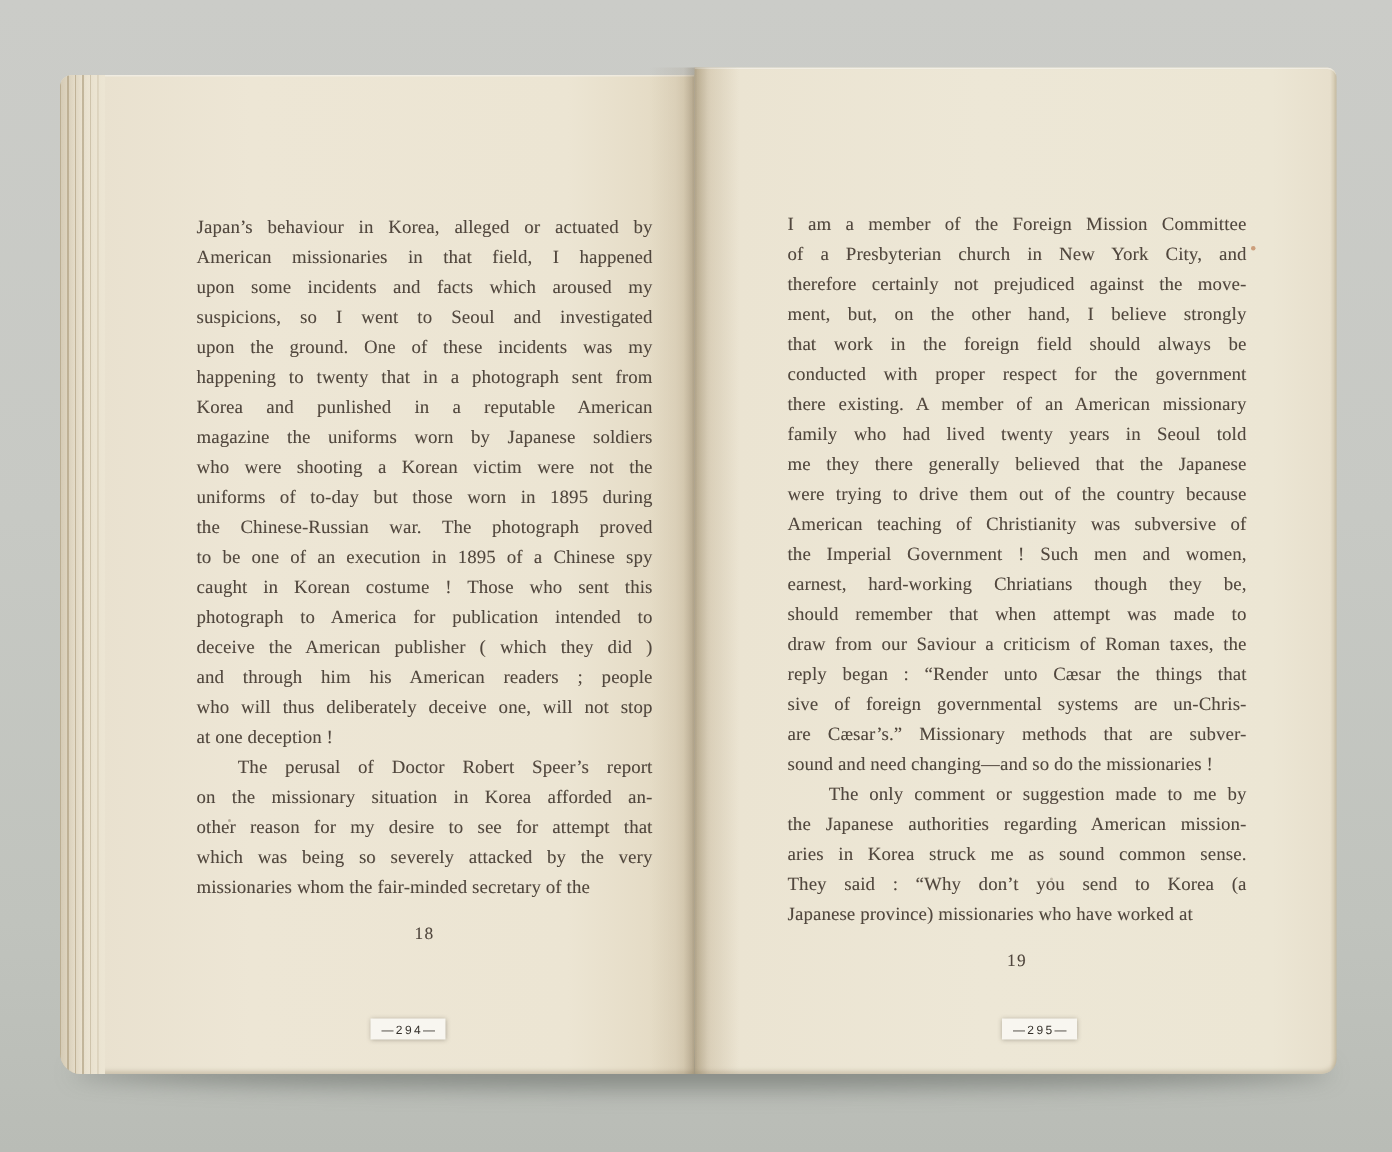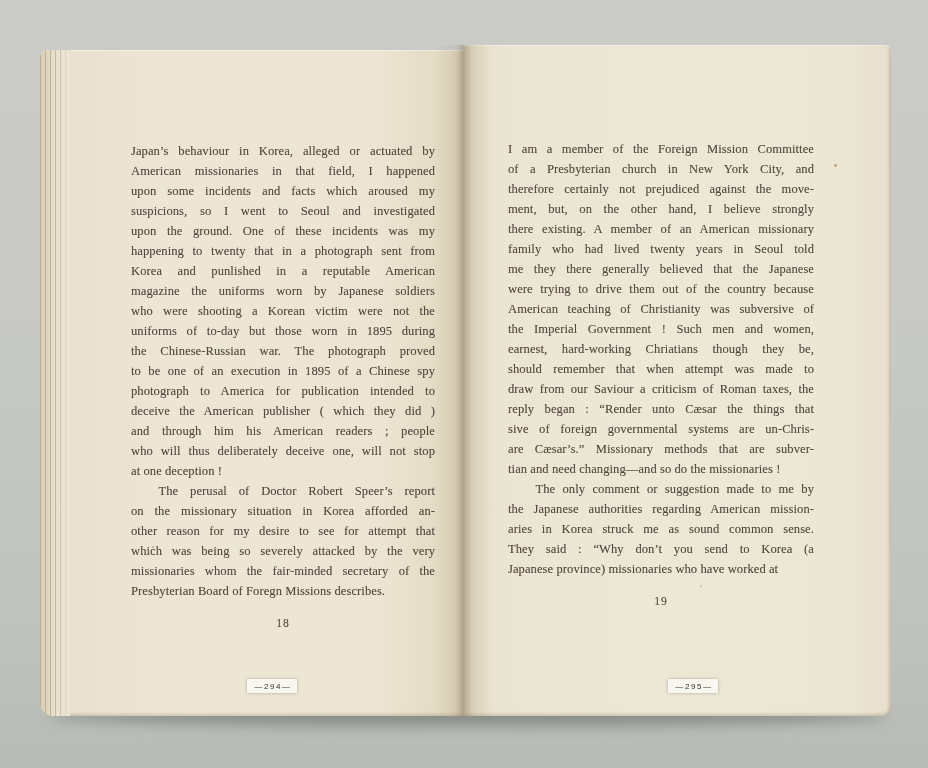--- a/index.html
+++ b/index.html
@@ -40,21 +40,21 @@
     background:linear-gradient(90deg,
       rgba(120,100,70,0) 0%, rgba(120,100,70,0.10) 38%,
       rgba(95,78,52,0.26) 49%, rgba(70,58,40,0.20) 50%,
       rgba(95,78,52,0.22) 52%, rgba(120,100,70,0.08) 68%, rgba(120,100,70,0) 100%);
   }
   .text-block {
     position:absolute; color:#4b4138; font-size:12.5px; line-height:20px;
     letter-spacing:0.1px; text-shadow:0.2px 0.2px 0 rgba(75,65,55,0.3); opacity:0.96;
   }
   .text-left  { left:131px; top:141px; width:304px; }
-  .text-right { left:508px; top:139px; width:306px; }
+  .text-right { left:525px; top:139px; width:306px; }
   .tline { text-align:justify; text-align-last:justify; }
   .para .tline:last-child { text-align-last:left; }
   .para.indent .tline:first-child { text-indent:2.2em; }
   .pagenum { text-align:center; margin-top:12px; font-size:11.5px; letter-spacing:1px; }
   .label {
     position:absolute; top:679px; height:14px; width:48px;
     background:#f8f6f0; box-shadow:0 0 3px rgba(80,75,60,0.4);
     display:flex; align-items:center; justify-content:center;
     font-family:Liberation Sans, sans-serif;
     font-size:8px; letter-spacing:1.6px; color:#35312b; padding-left:2px;
@@ -85,56 +85,58 @@
         <div class="tline">upon some incidents and facts which aroused my</div>
         <div class="tline">suspicions, so I went to Seoul and investigated</div>
         <div class="tline">upon the ground. One of these incidents was my</div>
         <div class="tline">happening to twenty that in a photograph sent from</div>
         <div class="tline">Korea and punlished in a reputable American</div>
         <div class="tline">magazine the uniforms worn by Japanese soldiers</div>
         <div class="tline">who were shooting a Korean victim were not the</div>
         <div class="tline">uniforms of to-day but those worn in 1895 during</div>
         <div class="tline">the Chinese-Russian war. The photograph proved</div>
         <div class="tline">to be one of an execution in 1895 of a Chinese spy</div>
+        <div class="tline">caught in Korean costume ! Those who sent this</div>
         <div class="tline">photograph to America for publication intended to</div>
         <div class="tline">deceive the American publisher ( which they did )</div>
         <div class="tline">and through him his American readers ; people</div>
         <div class="tline">who will thus deliberately deceive one, will not stop</div>
         <div class="tline">at one deception !</div>
       </div>
     <div class="para indent">
         <div class="tline">The perusal of Doctor Robert Speer’s report</div>
         <div class="tline">on the missionary situation in Korea afforded an-</div>
         <div class="tline">other reason for my desire to see for attempt that</div>
         <div class="tline">which was being so severely attacked by the very</div>
         <div class="tline">missionaries whom the fair-minded secretary of the</div>
-        <div class="tline">Presbyterian Board of Foregn Missions describes.</div>
       </div>
     <div class="pagenum">18</div>
   </div>
 
   <div class="text-block text-right">
     <div class="para">
         <div class="tline">I am a member of the Foreign Mission Committee</div>
         <div class="tline">of a Presbyterian church in New York City, and</div>
         <div class="tline">therefore certainly not prejudiced against the move-</div>
         <div class="tline">ment, but, on the other hand, I believe strongly</div>
+        <div class="tline">that work in the foreign field should always be</div>
+        <div class="tline">conducted with proper respect for the government</div>
         <div class="tline">there existing. A member of an American missionary</div>
         <div class="tline">family who had lived twenty years in Seoul told</div>
         <div class="tline">me they there generally believed that the Japanese</div>
         <div class="tline">were trying to drive them out of the country because</div>
         <div class="tline">American teaching of Christianity was subversive of</div>
         <div class="tline">the Imperial Government ! Such men and women,</div>
         <div class="tline">earnest, hard-working Chriatians though they be,</div>
         <div class="tline">should remember that when attempt was made to</div>
         <div class="tline">draw from our Saviour a criticism of Roman taxes, the</div>
         <div class="tline">reply began : “Render unto Cæsar the things that</div>
         <div class="tline">sive of foreign governmental systems are un-Chris-</div>
         <div class="tline">are Cæsar’s.” Missionary methods that are subver-</div>
-        <div class="tline">tian and need changing—and so do the missionaries !</div>
+        <div class="tline">sound and need changing—and so do the missionaries !</div>
       </div>
     <div class="para indent">
         <div class="tline">The only comment or suggestion made to me by</div>
         <div class="tline">the Japanese authorities regarding American mission-</div>
         <div class="tline">aries in Korea struck me as sound common sense.</div>
         <div class="tline">They said : “Why don’t you send to Korea (a</div>
         <div class="tline">Japanese province) missionaries who have worked at</div>
       </div>
     <div class="pagenum">19</div>
   </div>

